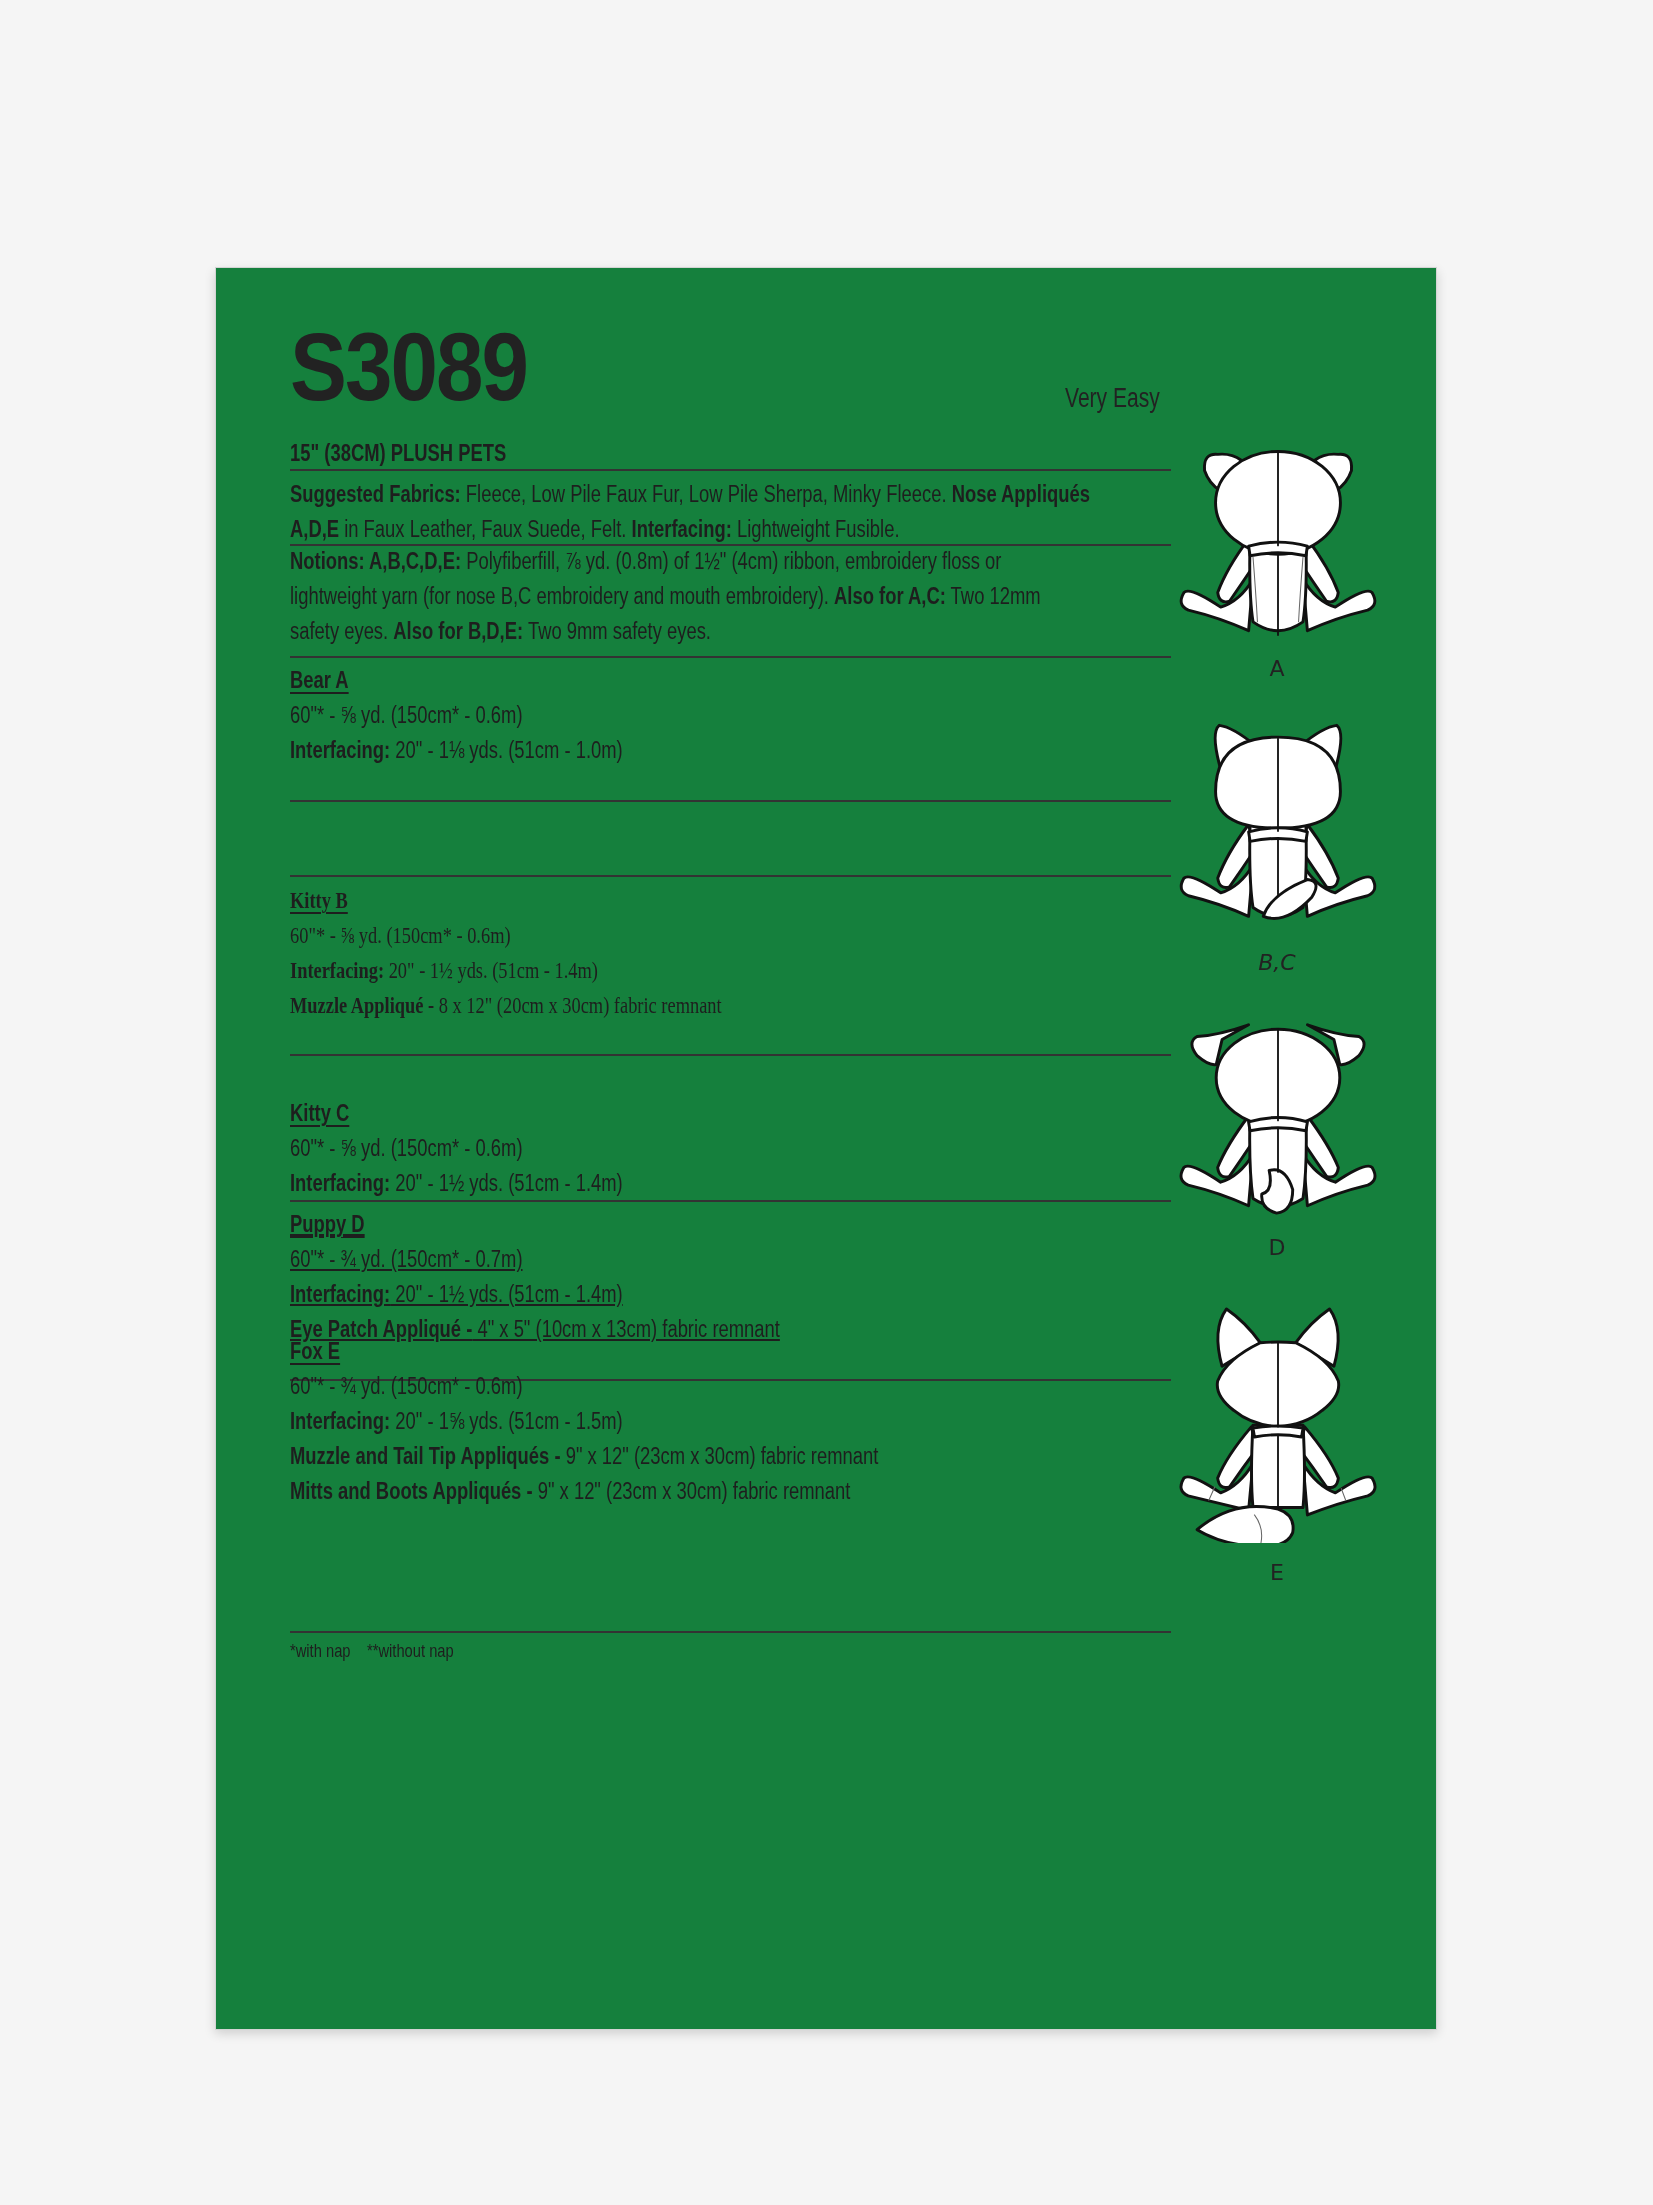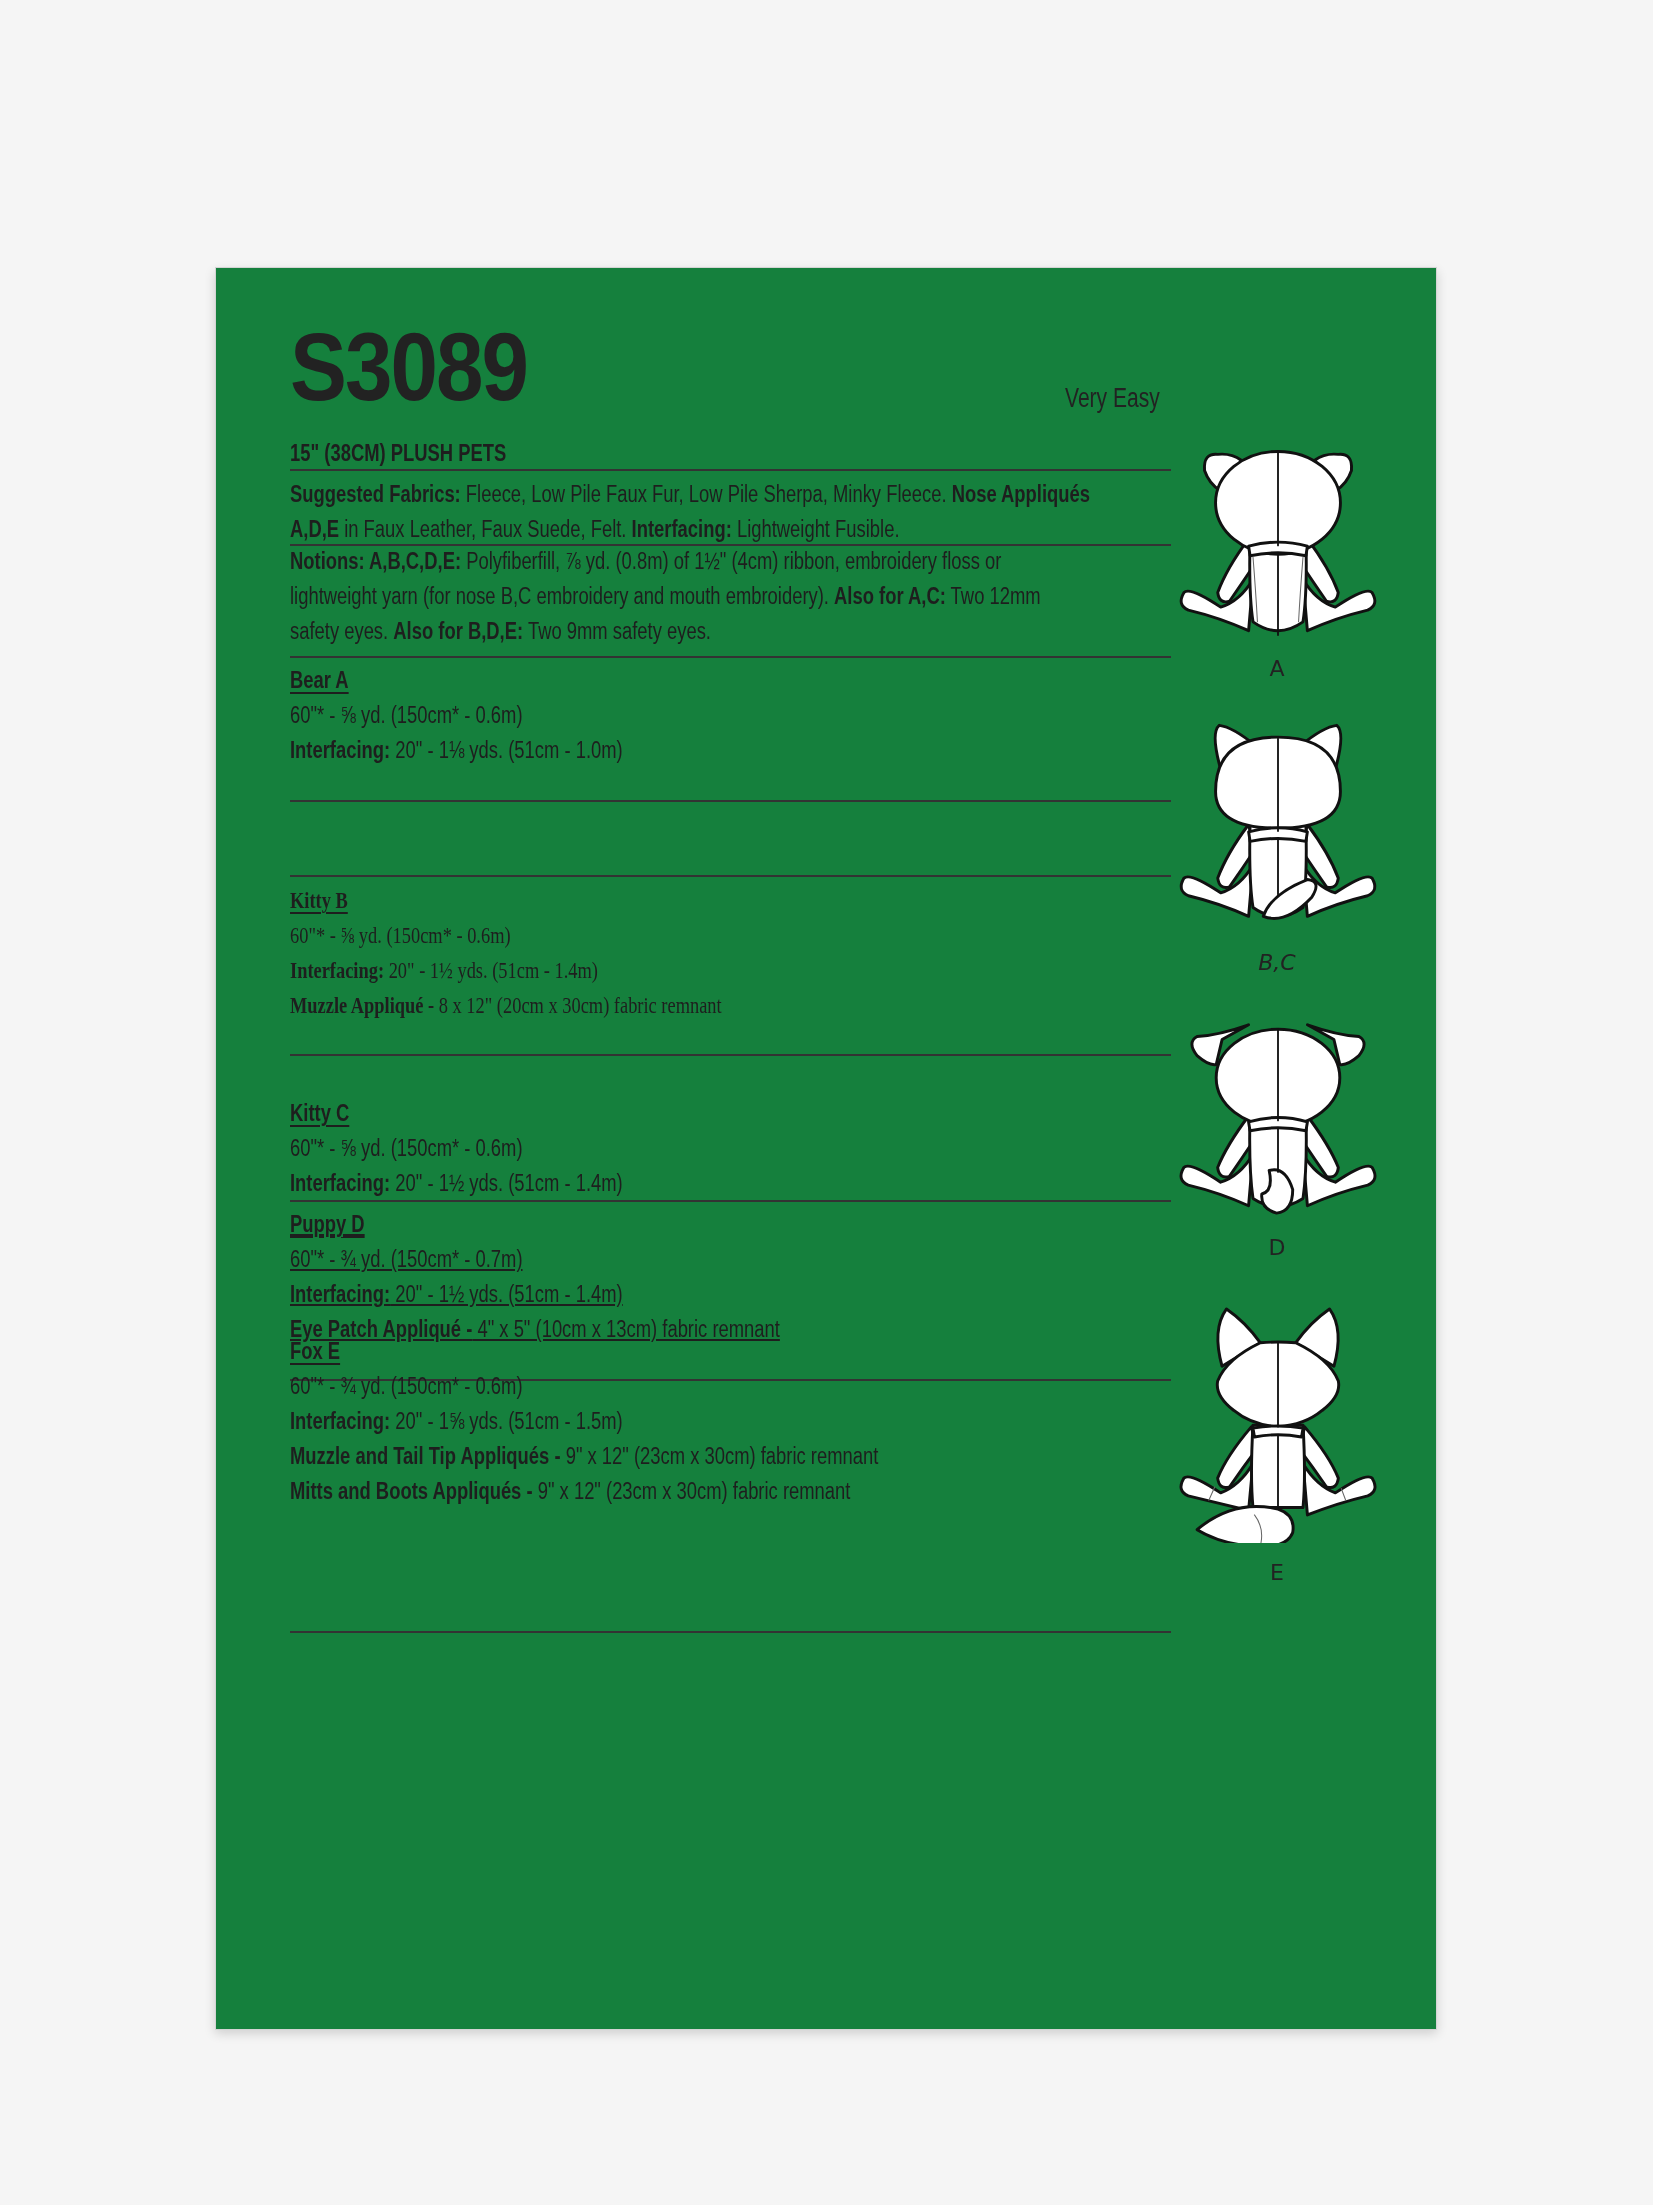--- a/index.html
+++ b/index.html
@@ -144,20 +144,23 @@
 
   <div class="col" style="top:1066px;">
     <div class="txt"><span class="sec-head">Fox E</span></div>
     <div class="txt"><b></b><span>60"* - ¾ yd. (150cm* - 0.6m)</span></div>
     <div class="txt"><b>Interfacing:</b><span> 20" - 1⅝ yds. (51cm - 1.5m)</span></div>
     <div class="txt"><b>Muzzle and Tail Tip Appliqués -</b><span> 9" x 12" (23cm x 30cm) fabric remnant</span></div>
     <div class="txt"><b>Mitts and Boots Appliqués -</b><span> 9" x 12" (23cm x 30cm) fabric remnant</span></div>
   </div>
   <div class="rule" style="top:1363px;"></div>
 
+  <div class="col" style="top:1372px;">
+    <div class="footnote"><span>*with nap</span><span style="display:inline-block;width:20.6px;"></span><span>**without nap</span></div>
+  </div>
 
   <div class="view" style="left:959px; top:179px;">
     <svg width="206" height="191" viewBox="0 0 280 260">
       <path class="o" d="M58,10 Q38,8 40,32 Q46,50 62,60 L90,18 Q76,8 58,10 Z"></path>
       <path class="o" d="M222,10 Q242,8 240,32 Q234,50 218,60 L190,18 Q204,8 222,10 Z"></path>
       <path class="o" d="M62,218 Q20,190 12,198 Q2,215 18,222 Q60,232 100,250 L106,180 Q88,210 62,218 Z"></path>
       <path class="o" d="M218,218 Q260,190 268,198 Q278,215 262,222 Q220,232 180,250 L174,180 Q192,210 218,218 Z"></path>
       <path class="o" d="M100,125 Q70,165 58,198 Q60,214 74,210 Q92,184 108,160 Z"></path>
       <path class="o" d="M180,125 Q210,165 222,198 Q220,214 206,210 Q188,184 172,160 Z"></path>
       <path class="o" d="M102,124 Q100,200 106,238 Q140,262 174,238 Q180,200 178,124 Z"></path>

